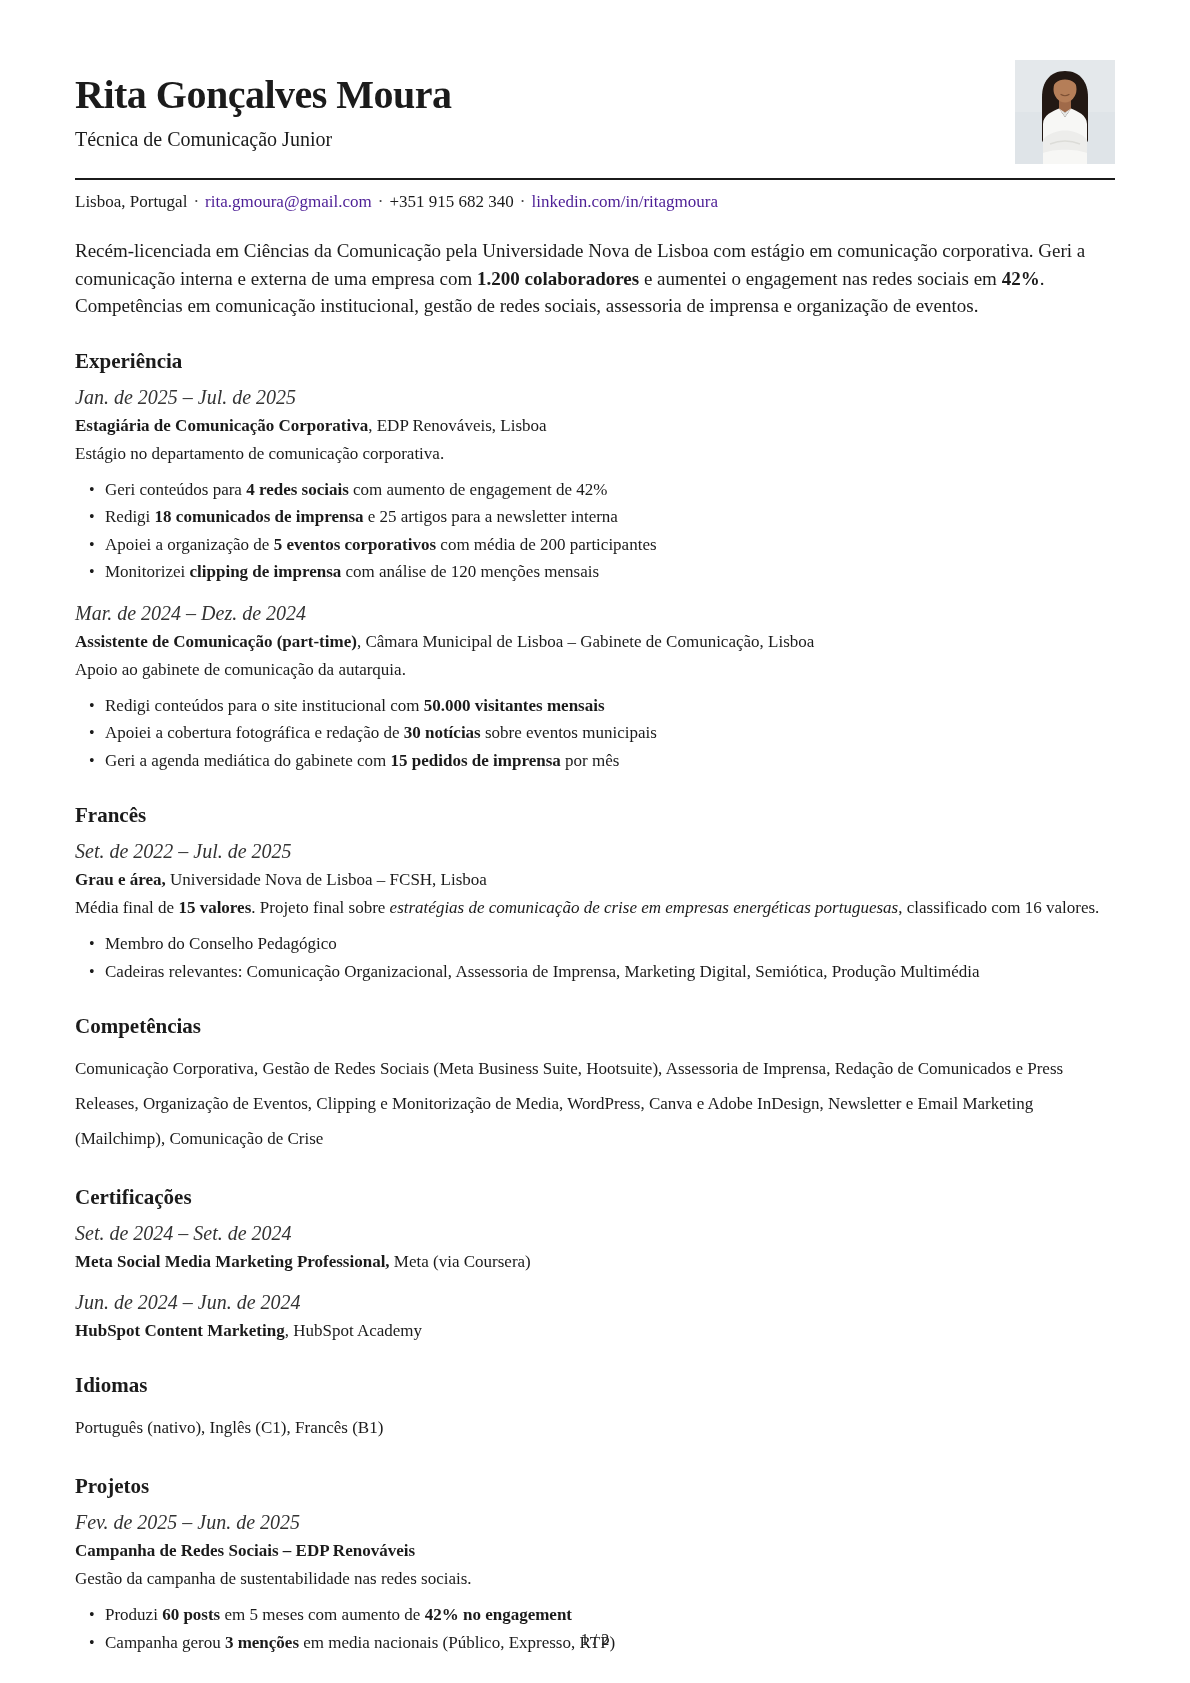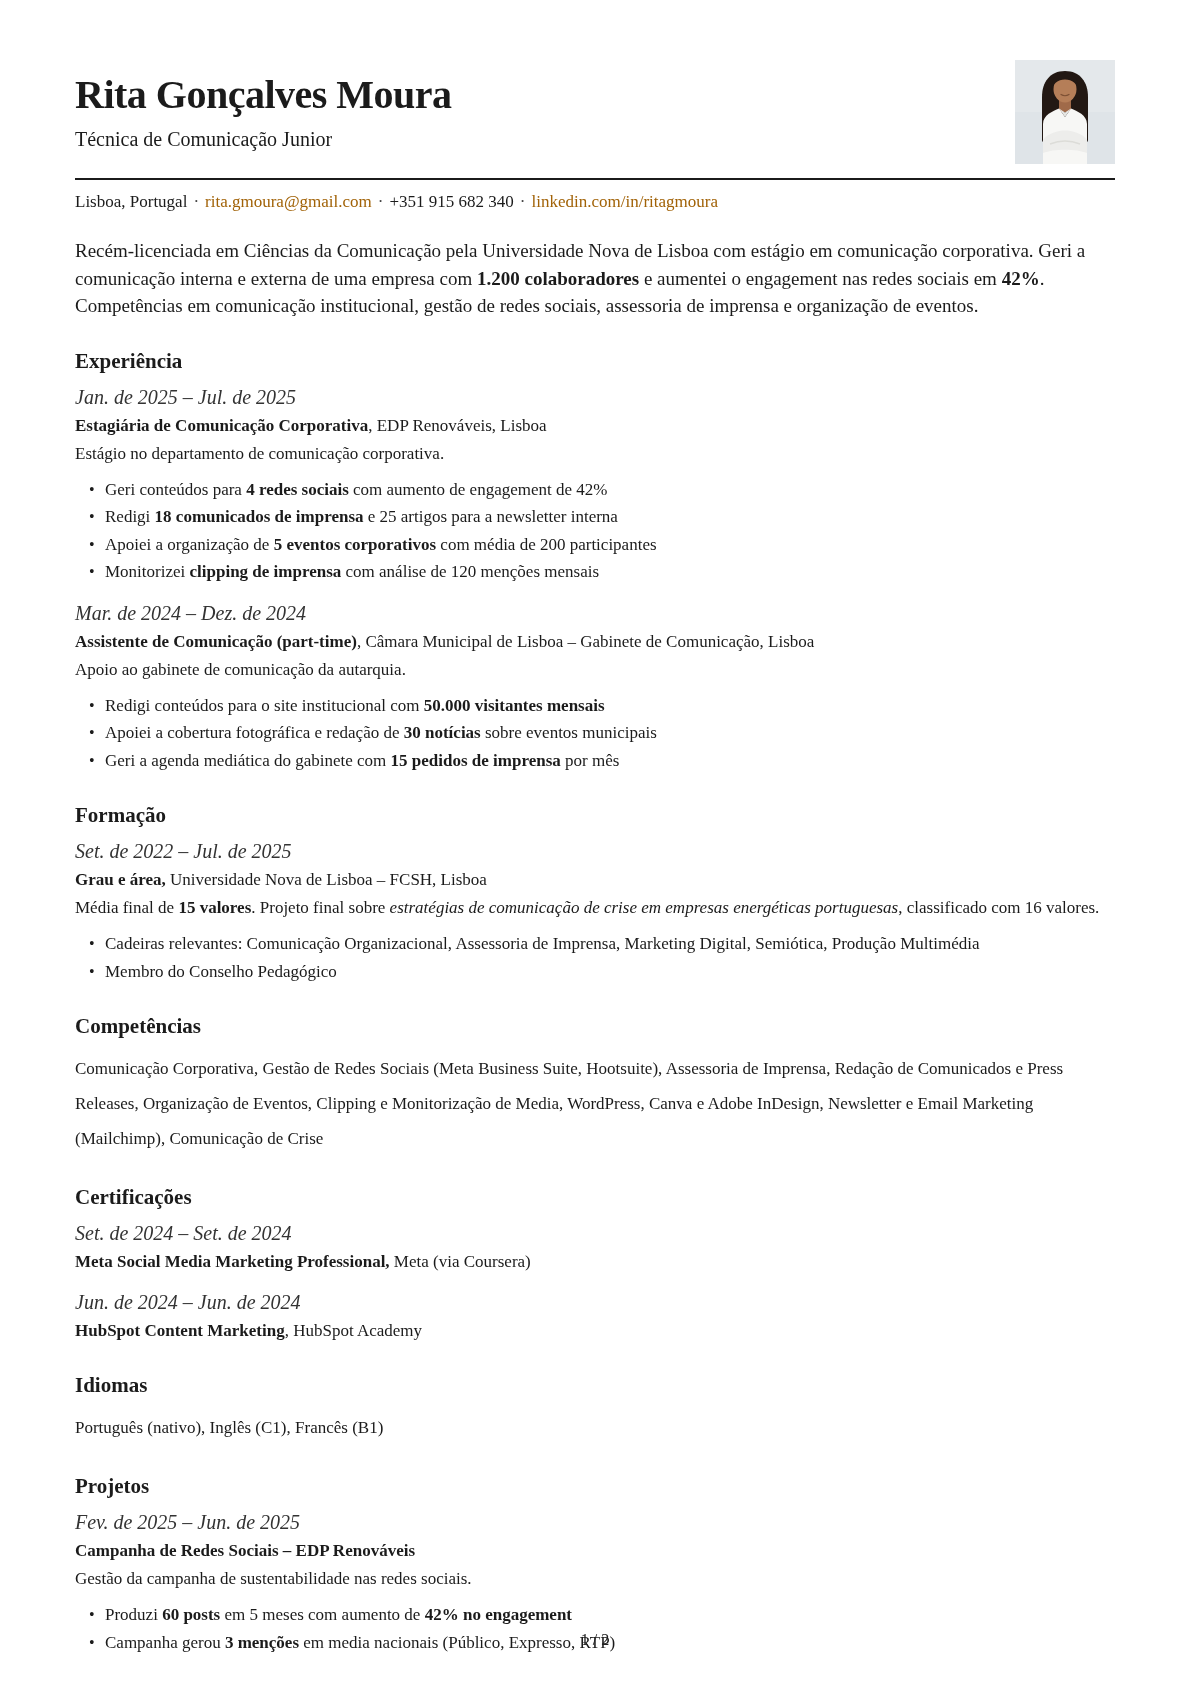--- a/index.html
+++ b/index.html
@@ -49,21 +49,21 @@
     border: none;
     border-top: 2.5px solid #1b1b1b;
     margin: 14px 0 0 0;
   }
   .contact {
     margin-top: 9px;
     font-size: 17px;
     line-height: 26px;
   }
   .contact .sep { padding: 0 6px; color: #444; }
-  .contact a { color: #a16207; text-decoration: none; }
+  .contact a { color: #4c1d95; text-decoration: none; }
   
   .summary {
     margin-top: 22px;
     font-size: 19px;
     line-height: 27.5px;
   }
   .section { margin-top: 28px; }
   .section-heading {
     font-size: 21px;
     line-height: 26px;
@@ -184,28 +184,28 @@
             <div class="entry-title"><span class="b">Assistente de Comunicação (part-time)</span><span>, Câmara Municipal de Lisboa – Gabinete de Comunicação, Lisboa</span></div>
             <p class="entry-desc"><span>Apoio ao gabinete de comunicação da autarquia.</span></p>
             <ul class="bullet-list">
               <li><span>Redigi conteúdos para o site institucional com </span><span class="b">50.000 visitantes mensais</span></li>
               <li><span>Apoiei a cobertura fotográfica e redação de </span><span class="b">30 notícias</span><span> sobre eventos municipais</span></li>
               <li><span>Geri a agenda mediática do gabinete com </span><span class="b">15 pedidos de imprensa</span><span> por mês</span></li>
             </ul>
           </div>
         </section>
         <section class="section">
-          <h2 class="section-heading">Formação</h2>
+          <h2 class="section-heading">Francês</h2>
           <div class="entry">
             <div class="entry-date">Set. de 2022 – Jul. de 2025</div>
             <div class="entry-title"><span class="b">Grau e área,</span><span> Universidade Nova de Lisboa – FCSH, Lisboa</span></div>
             <p class="entry-desc"><span>Média final de </span><span class="b">15 valores</span><span>. Projeto final sobre </span><span class="i">estratégias de comunicação de crise em empresas energéticas portuguesas</span><span>, classificado com 16 valores.</span></p>
             <ul class="bullet-list">
+              <li><span>Membro do Conselho Pedagógico</span></li>
               <li><span>Cadeiras relevantes: Comunicação Organizacional, Assessoria de Imprensa, Marketing Digital, Semiótica, Produção Multimédia</span></li>
-              <li><span>Membro do Conselho Pedagógico</span></li>
             </ul>
           </div>
         </section>
         <section class="section">
           <h2 class="section-heading">Competências</h2>
           <p class="section-paragraph"><span>Comunicação Corporativa, Gestão de Redes Sociais (Meta Business Suite, Hootsuite), Assessoria de Imprensa, Redação de Comunicados e Press Releases, Organização de Eventos, Clipping e Monitorização de Media, WordPress, Canva e Adobe InDesign, Newsletter e Email Marketing (Mailchimp), Comunicação de Crise</span></p>
         </section>
         <section class="section">
           <h2 class="section-heading">Certificações</h2>
           <div class="entry">

